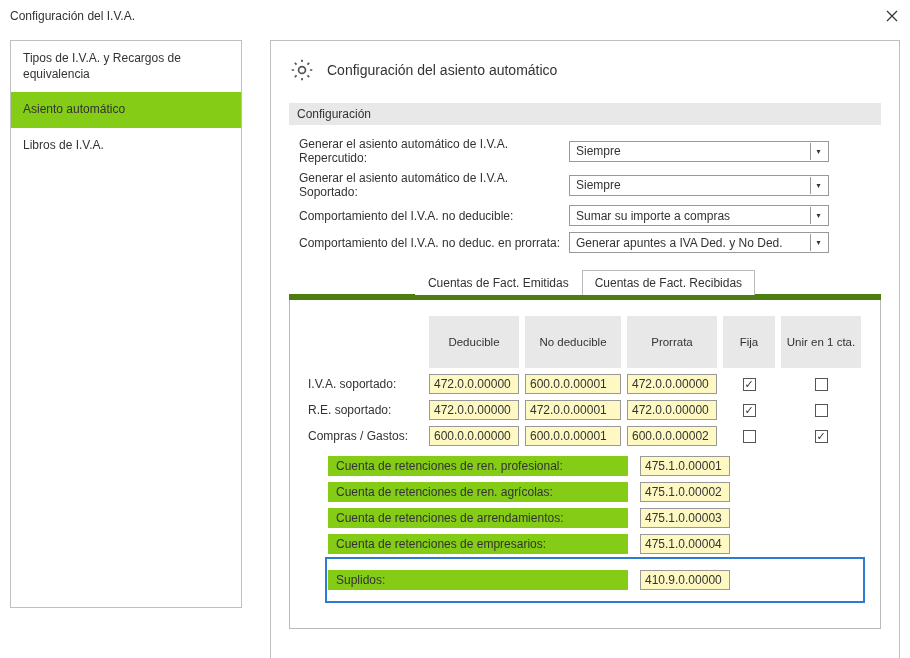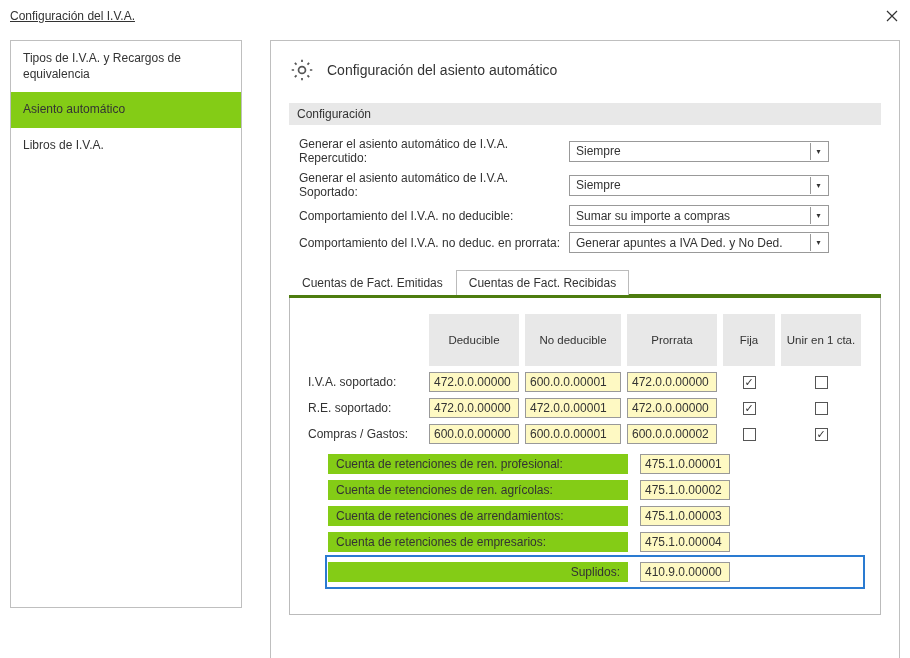--- a/index.html
+++ b/index.html
@@ -12,21 +12,21 @@
       height: 658px;
       overflow: hidden;
     }
     .titlebar {
       display: flex;
       justify-content: space-between;
       align-items: center;
       padding: 8px 10px 6px 10px;
       background: #fff;
     }
-    .titlebar .title { font-size: 12px; text-decoration: underline; }
+    .titlebar .title { font-size: 12px; }
     .titlebar .close {
       width: 16px;
       height: 16px;
       display: flex;
       align-items: center;
       justify-content: center;
       cursor: pointer;
       font-size: 14px;
     }
     .main-area {
@@ -94,21 +94,22 @@
       height: 17px;
       border-left: 1px solid #999;
       display: flex;
       align-items: center;
       justify-content: center;
       font-size: 8px;
     }
     .tabs {
       display: flex;
       margin-top: 16px;
-      border-bottom: 4px solid #4d7c0f;
+      border-bottom: 6px solid #4d7c0f;
+      justify-content: center;
     }
     .tab {
       padding: 5px 12px;
       border: 1px solid transparent;
       border-bottom: none;
       cursor: pointer;
       position: relative;
       top: 1px;
       background: #fff;
     }
@@ -170,22 +171,21 @@
       margin-left: 20px;
     }
     .ret-label {
       background: #84cc16;
       padding: 3px 8px;
       font-size: 12px;
     }
     .ret-row.highlight {
       outline: 2px solid #2a7bd1;
       outline-offset: 1px;
-      padding: 4px 0;
-      text-align: right;
+      padding: 10px 0;
     }
     .footer {
       display: flex;
       justify-content: flex-end;
       gap: 8px;
       padding: 6px 12px 10px 12px;
     }
     .btn {
       min-width: 70px;
       height: 23px;

